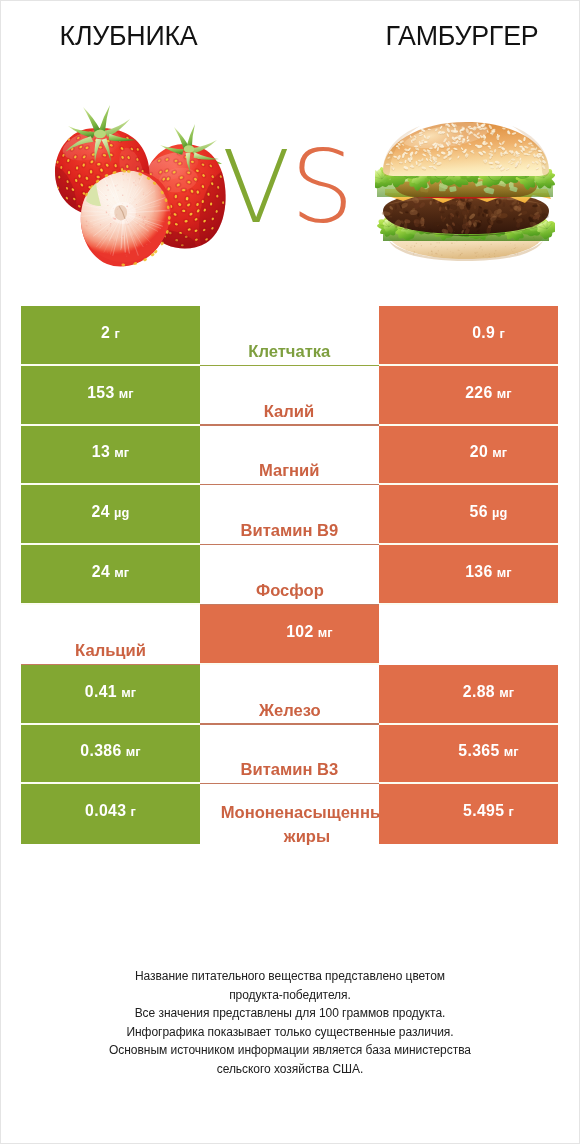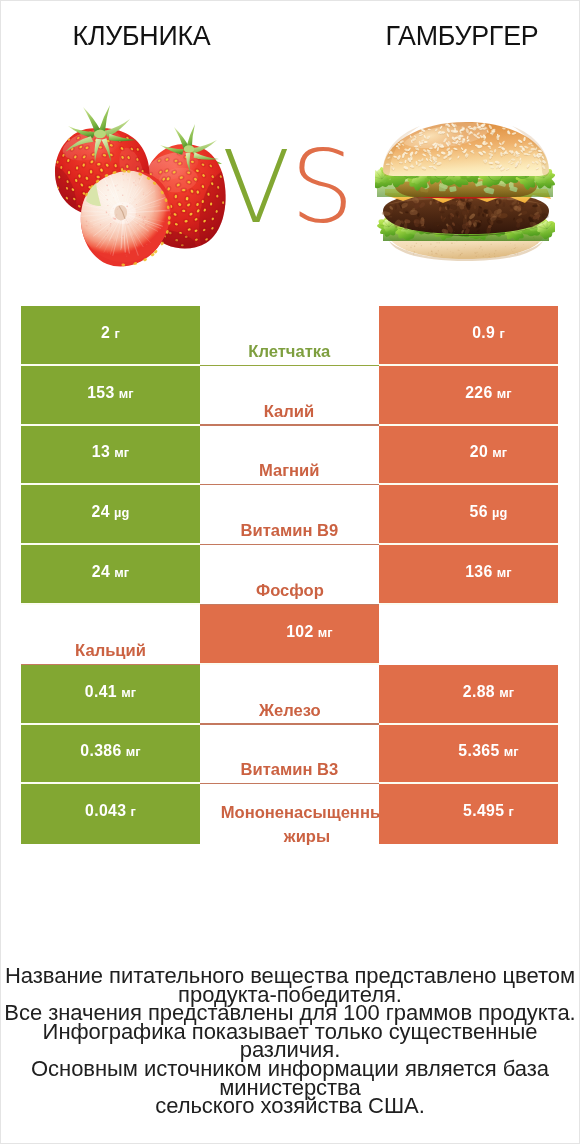--- a/index.html
+++ b/index.html
@@ -10,21 +10,21 @@
     -webkit-font-smoothing:antialiased;
     overflow:hidden;position:relative;
   }
   #page{position:absolute;inset:0;background:#fff;}
   #pborder{position:absolute;inset:0;border:1px solid #e4e4e4;box-sizing:border-box;pointer-events:none;}
 
   
   .hdr{position:absolute;top:0;left:0;width:580px;height:60px;}
   .hdr-title{position:absolute;top:21px;font-size:26.8px;letter-spacing:-0.25px;color:#121212;
              text-align:center;white-space:nowrap;font-weight:400;line-height:30px;}
-  #title-left{left:17px;width:249px;}
+  #title-left{left:4px;width:249px;}
   #title-right{left:338px;width:248px;}
 
   
   .hero{position:absolute;top:92px;left:0;width:580px;height:195px;}
   #straw-wrap{position:absolute;left:50px;top:8px;width:190px;height:180px;}
   #burger-wrap{position:absolute;left:375px;top:27px;width:180px;height:142px;}
   #vs{position:absolute;left:222px;top:41px;width:130px;height:110px;
       font-family:"DejaVu Sans",sans-serif;font-weight:200;
       font-size:100px;line-height:110px;letter-spacing:0px;white-space:nowrap;}
   #vs .v{color:#82a732;}
@@ -46,21 +46,21 @@
         height:1.2px;background:var(--sep);}
   .val{font-size:15.8px;font-weight:700;white-space:nowrap;letter-spacing:.35px;
        position:relative;top:-3px;}
   .val .u{font-size:12.8px;font-weight:700;margin-left:4.2px;letter-spacing:0.1px;}
   .lbl{font-size:17.1px;font-weight:700;text-align:center;line-height:22px;white-space:nowrap;
        position:relative;top:-3px;display:inline-block;transform:scaleX(0.97);}
   .lbl.wrap{white-space:normal;width:210px;display:block;}
 
   
   #foot{position:absolute;left:0;top:967px;width:580px;text-align:center;
-        font-size:22px;line-height:18.6px;color:#202020;letter-spacing:-0.04px;}
+        font-size:12px;line-height:18.6px;color:#202020;letter-spacing:-0.04px;}
 </style>
 </head>
 <body>
 
 <div id="page">
   <div id="pborder"></div>
 
   <div class="hdr">
     <div class="hdr-title" id="title-left">КЛУБНИКА</div>
     <div class="hdr-title" id="title-right">ГАМБУРГЕР</div>

